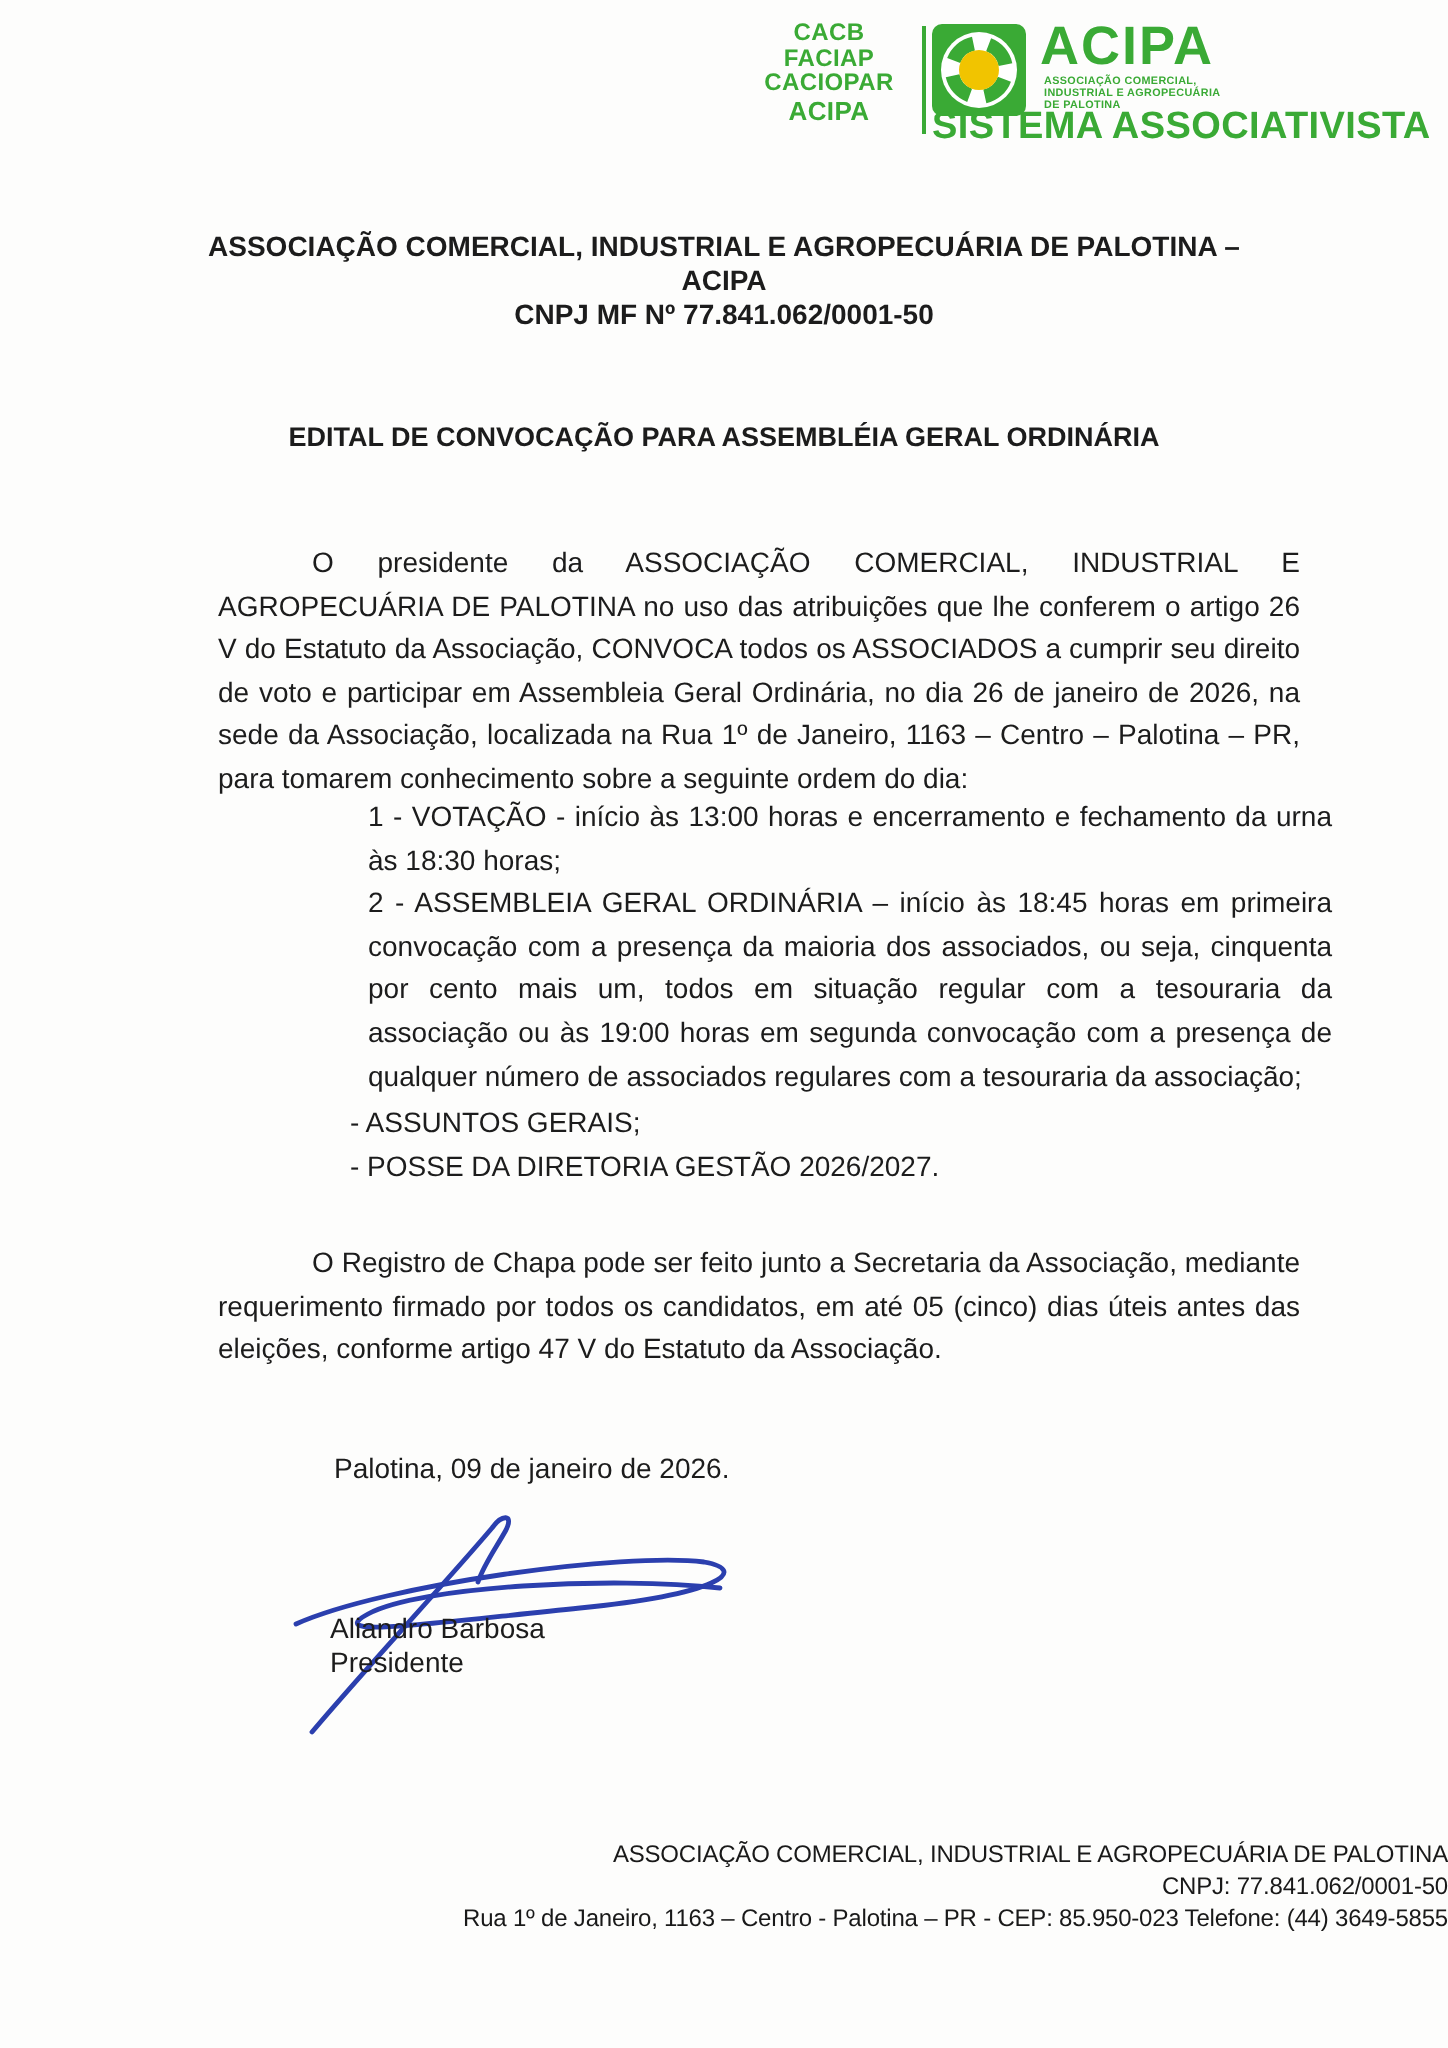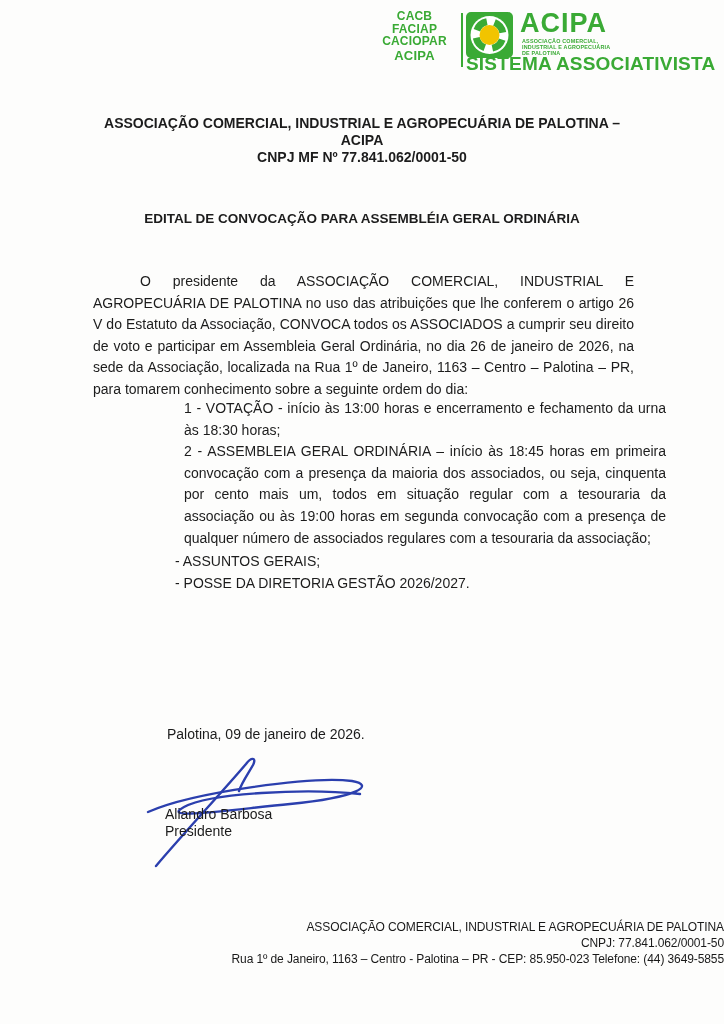--- a/index.html
+++ b/index.html
@@ -61,21 +61,21 @@
   }
   .subject{
     position:absolute;top:211px;left:0;width:724px;
     text-align:center;font-weight:bold;font-size:13.5px;
   }
   
   .para{
     position:absolute;left:93px;width:541px;
     font-size:14px;line-height:21.6px;text-align:justify;
   }
-  .para.indent{text-indent:47px;}
+  .para.indent{text-indent:47px;margin-left:16px;}
   .p1{top:271px;}
   .agenda{
     position:absolute;top:398px;left:136px;width:482px;
     font-size:14px;line-height:21.6px;text-align:justify;margin-left:48px;
   }
   .order-list{
     position:absolute;top:551px;left:175px;width:460px;
     font-size:14px;line-height:21.6px;
   }
   .p2{top:621px;}
@@ -142,20 +142,21 @@
   <div class="agenda">
     <div>1 - VOTAÇÃO - início às 13:00 horas e encerramento e fechamento da urna às 18:30 horas;</div>
     <div>2 - ASSEMBLEIA GERAL ORDINÁRIA – início às 18:45 horas em primeira convocação com a presença da maioria dos associados, ou seja, cinquenta por cento mais um, todos em situação regular com a tesouraria da associação ou às 19:00 horas em segunda convocação com a presença de qualquer número de associados regulares com a tesouraria da associação;</div>
   </div>
 
   <div class="order-list">
     <div>- ASSUNTOS GERAIS;</div>
     <div>- POSSE DA DIRETORIA GESTÃO 2026/2027.</div>
   </div>
 
+  <p class="para indent p2">O Registro de Chapa pode ser feito junto a Secretaria da Associação, mediante requerimento firmado por todos os candidatos, em até 05 (cinco) dias úteis antes das eleições, conforme artigo 47 V do Estatuto da Associação.</p>
 
   <div class="dateline">Palotina, 09 de janeiro de 2026.</div>
 
   <svg class="sig-svg" width="245" height="125" viewBox="0 0 245 125">
     <path d="M 18,118 C 45,86 86,42 108,16 C 113,9 119,9 115,17 C 110,26 104,34 101,43"></path>
     <path d="M 10,64 C 55,44 175,28 214,33 C 237,37 222,49 152,56 C 82,63 22,72 46,59 C 72,45 168,40 222,46"></path>
   </svg>
 
   <div class="sig-block">
     <div>Aliandro Barbosa</div>

